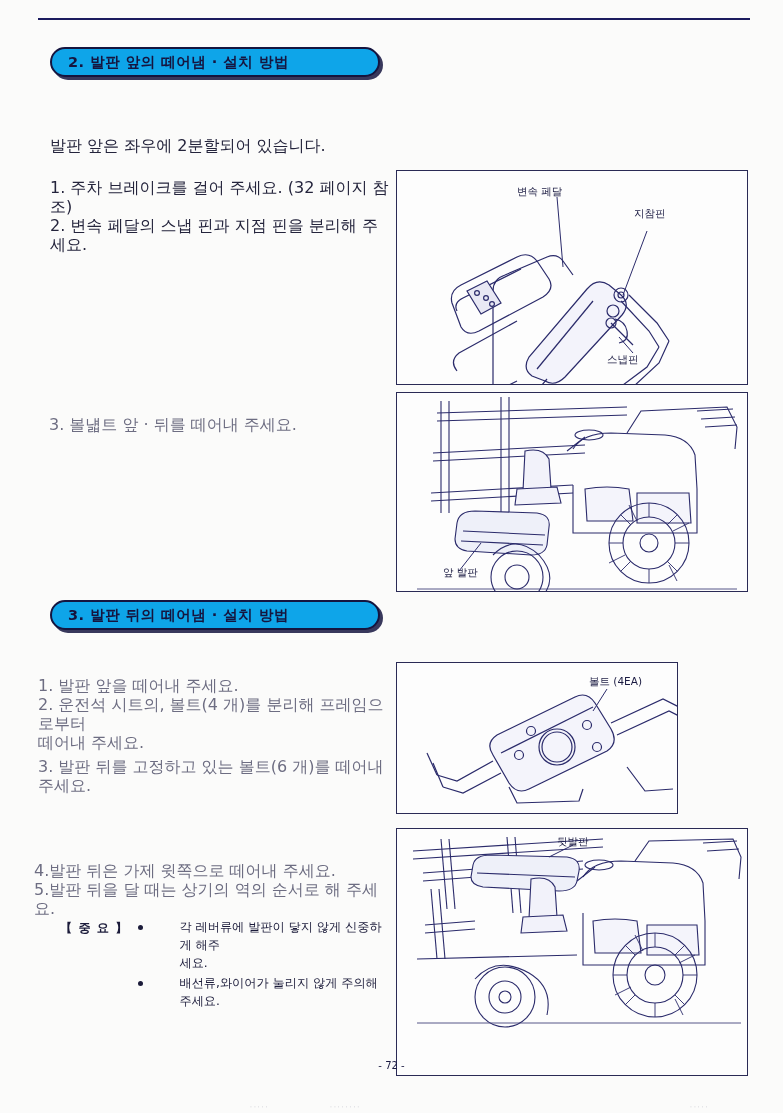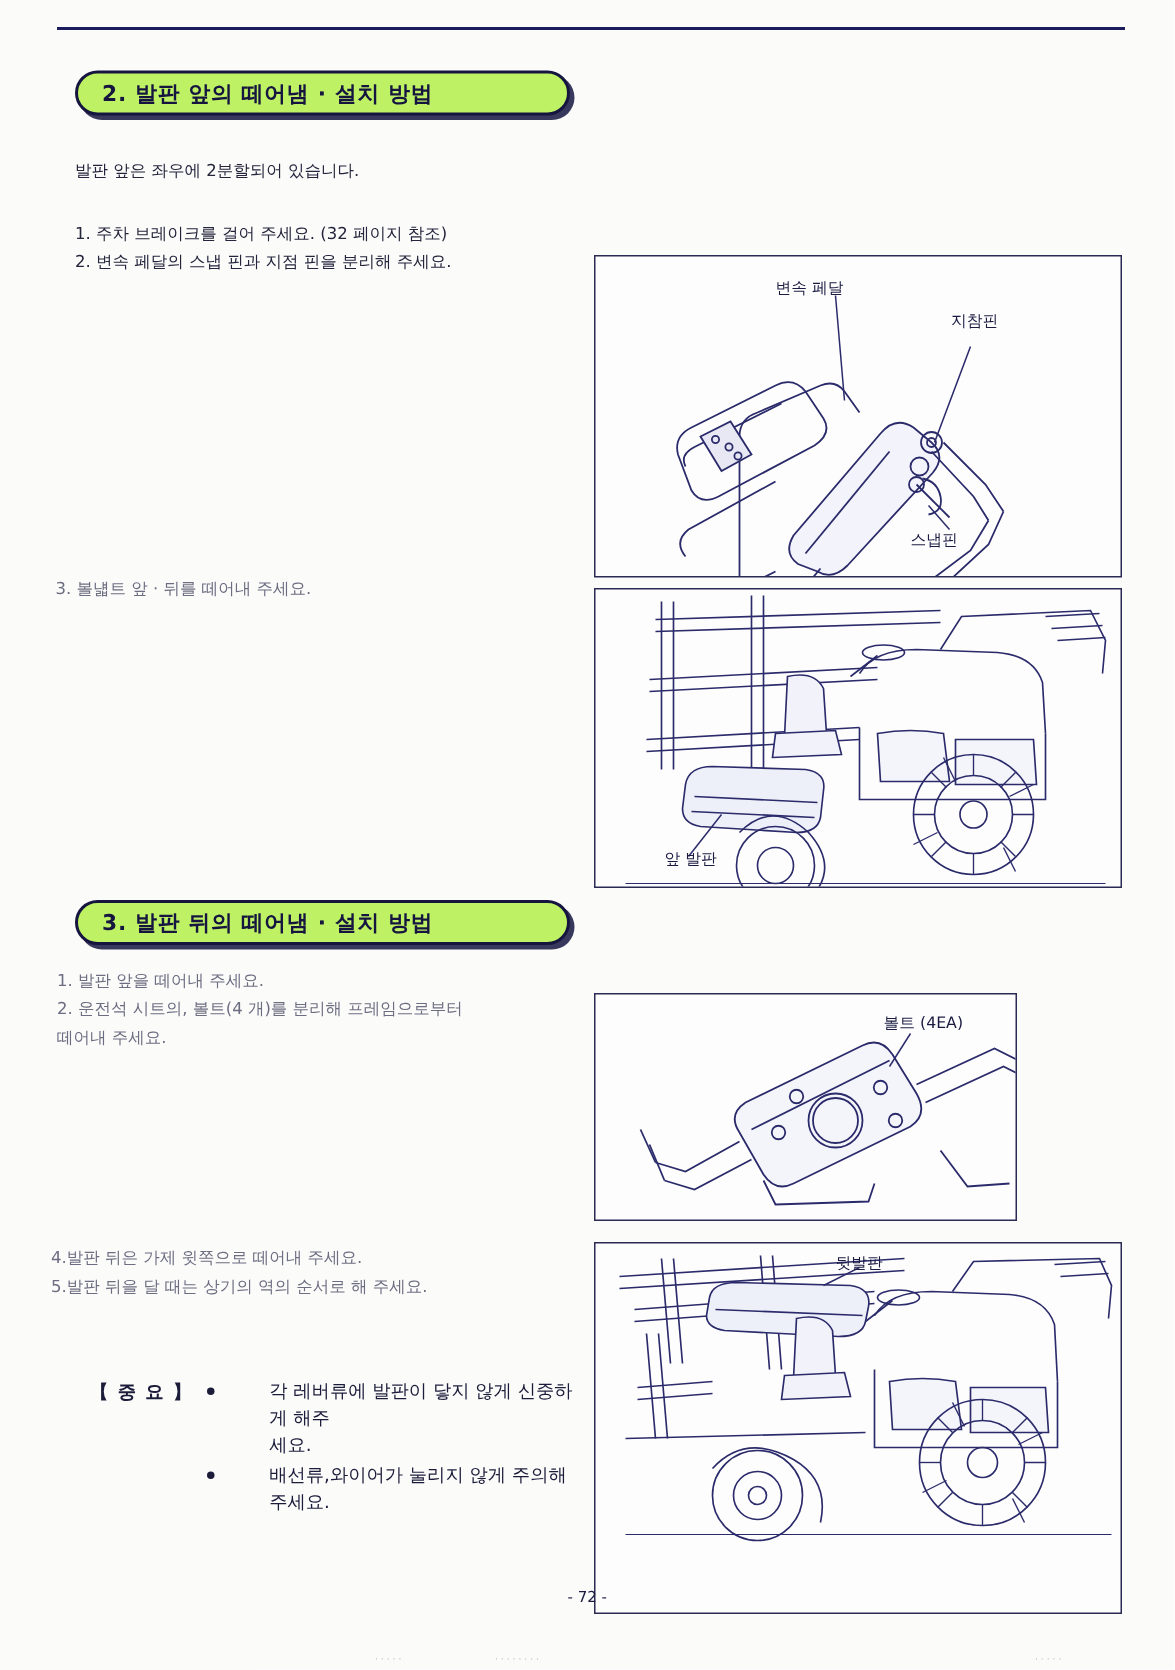--- a/index.html
+++ b/index.html
@@ -31,21 +31,21 @@
     height: 2px;
     background: #1b1b5e;
   }
 
   
   .pill {
     position: absolute;
     height: 30px;
     border: 2px solid #15153f;
     border-radius: 16px;
-    background: #bef264;
+    background: #0ea5e9;
     display: flex;
     align-items: center;
     padding: 0 16px;
     box-sizing: border-box;
     font-family: "DejaVu Sans", sans-serif;
     font-weight: bold;
     font-size: 14.5px;
     letter-spacing: 0.5px;
     color: #15153f;
     white-space: nowrap;
@@ -53,24 +53,25 @@
   .pill-shadow {
     position: absolute;
     border-radius: 16px;
     background: #15153f;
     opacity: 0.85;
   }
 
   .body-text {
     position: absolute;
     font-family: "DejaVu Sans", sans-serif;
-    font-size: 11px;
+    font-size: 16px;
     line-height: 19px;
     color: #24243c;
     white-space: pre-line;
+    margin-top: 32px;
   }
   .body-text.faded {
     color: #5a5a72;
     opacity: 0.88;
   }
 
   
   .figure {
     position: absolute;
     border: 1.5px solid #2a2a55;
@@ -146,21 +147,21 @@
   <div class="top-rule"></div>
 
   <div class="pill-shadow" style="left:53px; top:50px; width:330px; height:30px;"></div>
   <div class="pill" style="left:50px; top:47px; width:330px;">2. 발판 앞의 떼어냄 · 설치 방법</div>
 
   <div class="body-text" style="left:50px; top:104px; width:330px;">발판 앞은 좌우에 2분할되어 있습니다.</div>
 
   <div class="body-text" style="left:50px; top:146px; width:340px;">1. 주차 브레이크를 걸어 주세요. (32 페이지 참조)
 2. 변속 페달의 스냅 핀과 지점 핀을 분리해 주세요.</div>
 
-  <div class="body-text faded" style="left:37px; top:383px; width:340px;">3. 볼냷트 앞 · 뒤를 떼어내 주세요.</div>
+  <div class="body-text faded" style="left:49px; top:383px; width:340px;">3. 볼냷트 앞 · 뒤를 떼어내 주세요.</div>
 
 
   <div class="figure" style="left:396px; top:392px; width:352px; height:200px;">
     <svg width="352" height="200" viewBox="0 0 352 200">
       <g fill="none" stroke="#2b2b6b" stroke-width="1.1">
 
         <path d="M44 8 L44 120"></path>
         <path d="M52 8 L52 120"></path>
         <path d="M104 4 L104 130"></path>
         <path d="M112 4 L112 130"></path>
@@ -267,20 +268,21 @@
     <div class="fig-label" style="left:210px; top:182px;">스냅핀</div>
   </div>
 
   <div class="pill-shadow" style="left:53px; top:603px; width:330px; height:30px;"></div>
   <div class="pill" style="left:50px; top:600px; width:330px;">3. 발판 뒤의 떼어냄 · 설치 방법</div>
 
   <div class="body-text faded" style="left:38px; top:644px; width:350px;">1. 발판 앞을 떼어내 주세요.
 2. 운전석 시트의, 볼트(4 개)를 분리해 프레임으로부터
     떼어내 주세요.</div>
 
+  <div class="body-text faded" style="left:38px; top:725px; width:350px;">3. 발판 뒤를 고정하고 있는 볼트(6 개)를 떼어내 주세요.</div>
 
   <div class="body-text faded" style="left:34px; top:829px; width:360px;">4.발판 뒤은 가제 윗쪽으로 떼어내 주세요.
 5.발판 뒤을 달 때는 상기의 역의 순서로 해 주세요.</div>
 
   <div class="figure" style="left:396px; top:662px; width:282px; height:152px;">
     <svg width="352" height="152" viewBox="0 0 352 152">
       <g fill="none" stroke="#2b2b6b" stroke-width="1.2">
 
         <path d="M96 92 Q88 80 100 72 L178 34 Q190 28 198 40 L214 66 Q222 80 210 88 L132 126 Q120 132 112 120 Z" fill="#f4f4fb"></path>
         <path d="M104 90 L196 44"></path>

